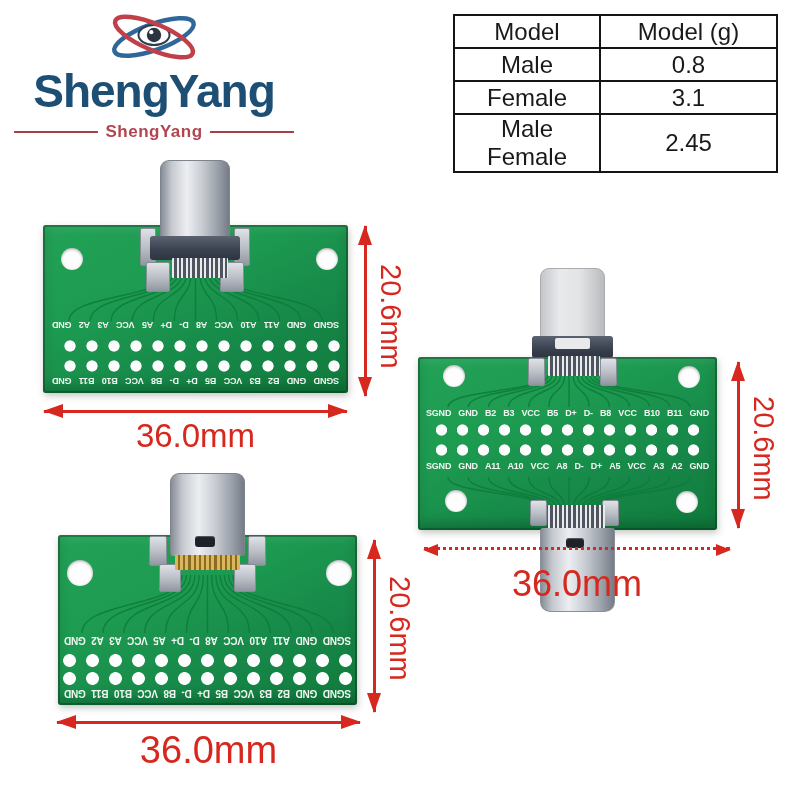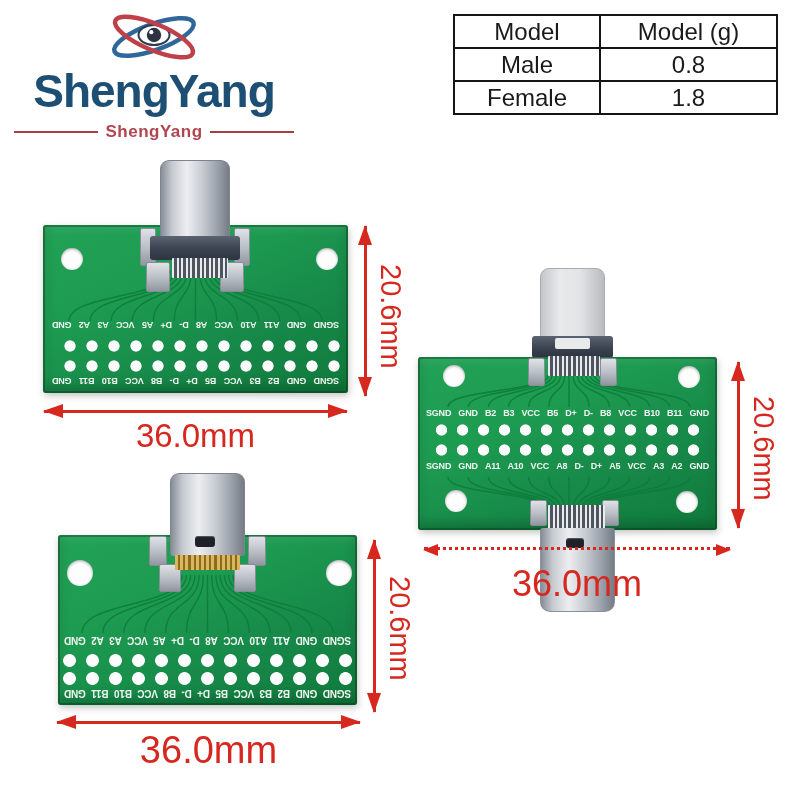--- a/index.html
+++ b/index.html
@@ -107,21 +107,25 @@
         <tr>
       <td class="c1">Model</td>
       <td class="c2">Model (g)</td>
     </tr>
     <tr>
       <td class="c1">Male</td>
       <td class="c2">0.8</td>
     </tr>
     <tr>
       <td class="c1">Female</td>
-      <td class="c2">1.8</td>
+      <td class="c2">3.1</td>
+    </tr>
+    <tr>
+      <td class="c1">Male Female</td>
+      <td class="c2">2.45</td>
     </tr>
   </tbody>
     </table>
 </div>
 
 <div class="scene" style="left:40px;top:158px;width:392px;height:310px;">
   <div class="pcb abs" style="left:3px;top:67px;width:305px;height:168px;">
     <div class="mount-hole" style="left:18px;top:23px;width:22px;height:22px;"></div>
     <div class="mount-hole" style="left:273px;top:23px;width:22px;height:22px;"></div>
     <svg class="trace-fan" style="left:18px;top:46px;width:269px;height:50px;" viewBox="0 0 269 50">

